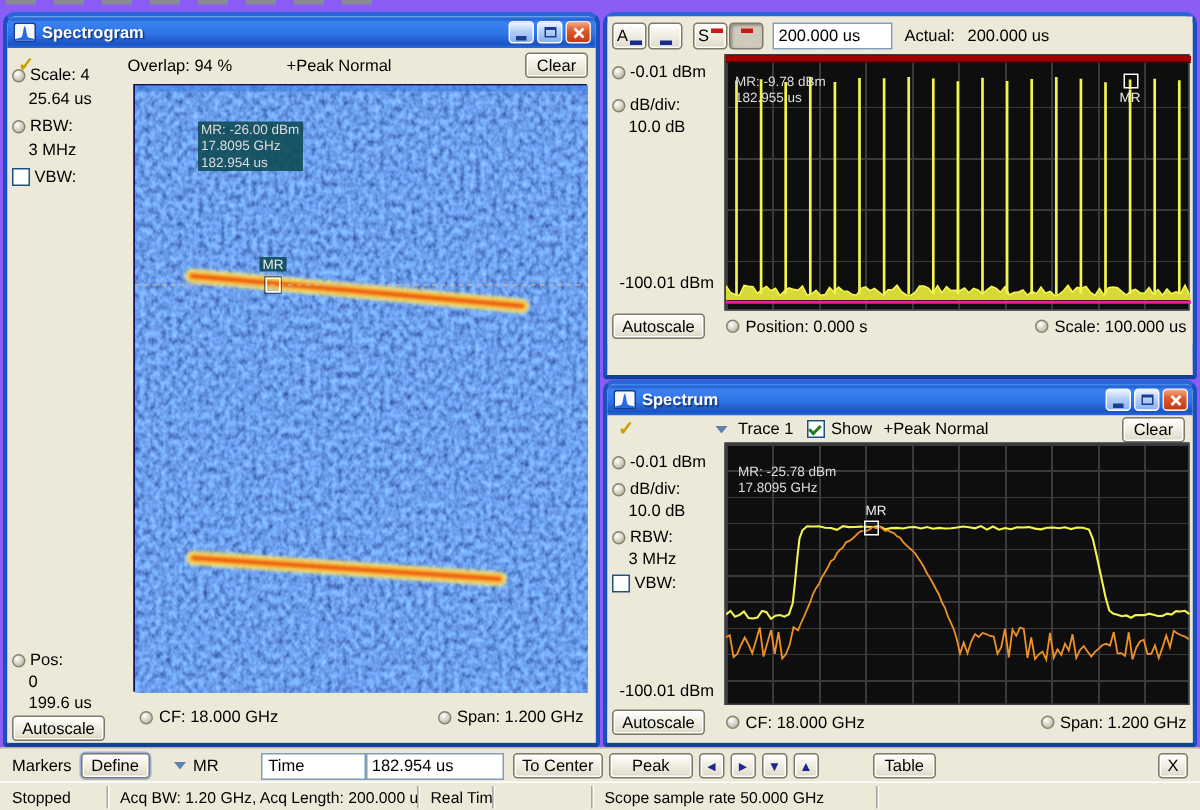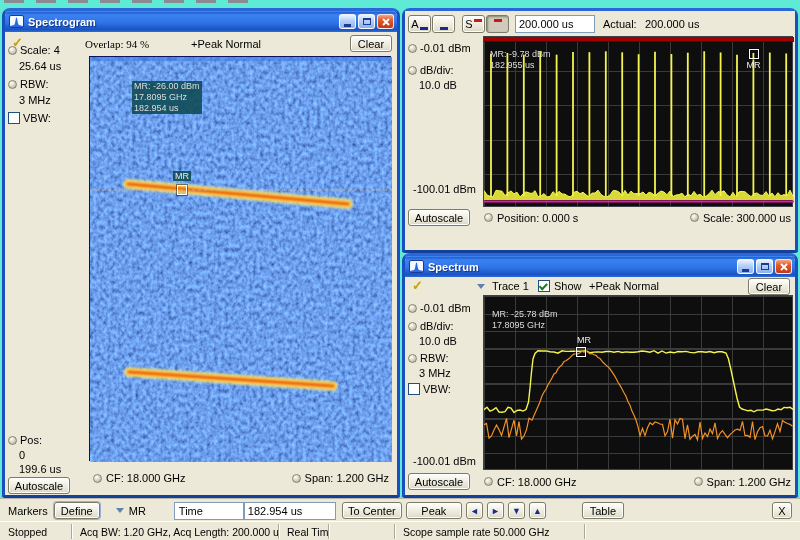--- a/index.html
+++ b/index.html
@@ -1,16 +1,16 @@
 <!DOCTYPE html>
 <html><head>
 <meta charset="utf-8">
 <style>
   html,body{margin:0;padding:0;}
-  .screen{position:relative;width:800px;height:540px;background:#5eead4;overflow:hidden;
+  .screen{position:relative;width:800px;height:540px;background:#8b5cf6;overflow:hidden;
           font-family:"Liberation Sans",sans-serif;font-size:11px;color:#000;}
   .clipped-strip{position:absolute;top:0;left:4px;width:250px;height:3px;
      background:repeating-linear-gradient(to right,#8a8a92 0 20px,transparent 20px 32px);}
   
   .win{position:absolute;border:3px solid;border-color:#2a66d8 #1a4fc0 #12409a #1a4fc0;
        border-radius:8px 8px 3px 3px;background:#ece9d8;box-sizing:border-box;}
   .titlebar{height:21px;display:flex;align-items:center;padding:0 3px 0 4px;
        border-radius:5px 5px 0 0;
        background:linear-gradient(180deg,#4a90f4 0%,#2161d4 8%,#3b82f0 18%,#2f74e8 55%,#1a54c4 88%,#2d6ada 100%);}
   .win-icon{width:15px;height:13px;margin-right:4px;flex:0 0 auto;}
@@ -89,21 +89,21 @@
           <span class="glyph-max"></span>
         </span>
       <span class="tb-btn tb-close">
           <svg width="10" height="10" viewBox="0 0 10 10">
             <path d="M2 2 L8 8 M8 2 L2 8" stroke="#fff" stroke-width="1.8"></path>
           </svg>
         </span>
     </div>
     <div class="content">
       <span class="check-icon" style="position:absolute;left:7px;top:4px;">✓</span>
-      <span style="position:absolute;left:80px;top:6px;font-family:Liberation Serif, serif;">Overlap: 94 %</span>
+      <span style="position:absolute;left:80px;top:6px;">Overlap: 94 %</span>
       <span style="position:absolute;left:186px;top:6px;">+Peak Normal</span>
       <button class="btn" style="position:absolute;right:5px;top:3px;width:42px;">Clear</button>
 
       <div class="sideline" style="left:3px;top:12px;">
           <span class="bullet"></span>
           <span>Scale: 4</span>
         </div>
       <div class="sideline" style="left:14px;top:28px;">
           <span>25.64 us</span>
         </div>
@@ -247,21 +247,21 @@
         <div class="marker-box" id="to-mbox" style="left: 265.4px; top: 12px;"></div>
         <div class="marker-lbl" id="to-mlbl" style="left: 262.4px; top: 23px;">MR</div>
       </div>
 
       <div class="bottom-row" style="top:198px;left:0;width:390px;">
         <button class="btn" style="margin-left:3px;width:62px;">Autoscale</button>
         <span class="bullet" style="margin-left:14px"></span>
         <span style="margin-left:4px">Position: 0.000 s</span>
         <span style="flex:1"></span>
         <span class="bullet"></span>
-        <span style="margin-left:4px;margin-right:4px">Scale: 300.000 us</span>
+        <span style="margin-left:4px;margin-right:4px">Scale: 100.000 us</span>
       </div>
     </div>
   </div>
 
   <div class="win" style="left:402px;top:253px;width:396px;height:245px;">
     <div class="titlebar">
       <svg class="win-icon" viewBox="0 0 15 13">
           <rect x="0.5" y="0.5" width="14" height="12" rx="1.5" fill="#f4f8ff" stroke="#1a3a9a"></rect>
           <path d="M1 11 L5 10 C6.5 9.5 6.5 2.5 7.5 2.5 C8.5 2.5 8.5 9.5 10 10 L14 11 L14 12 L1 12 Z" fill="#2a6ae0"></path>
         </svg>

